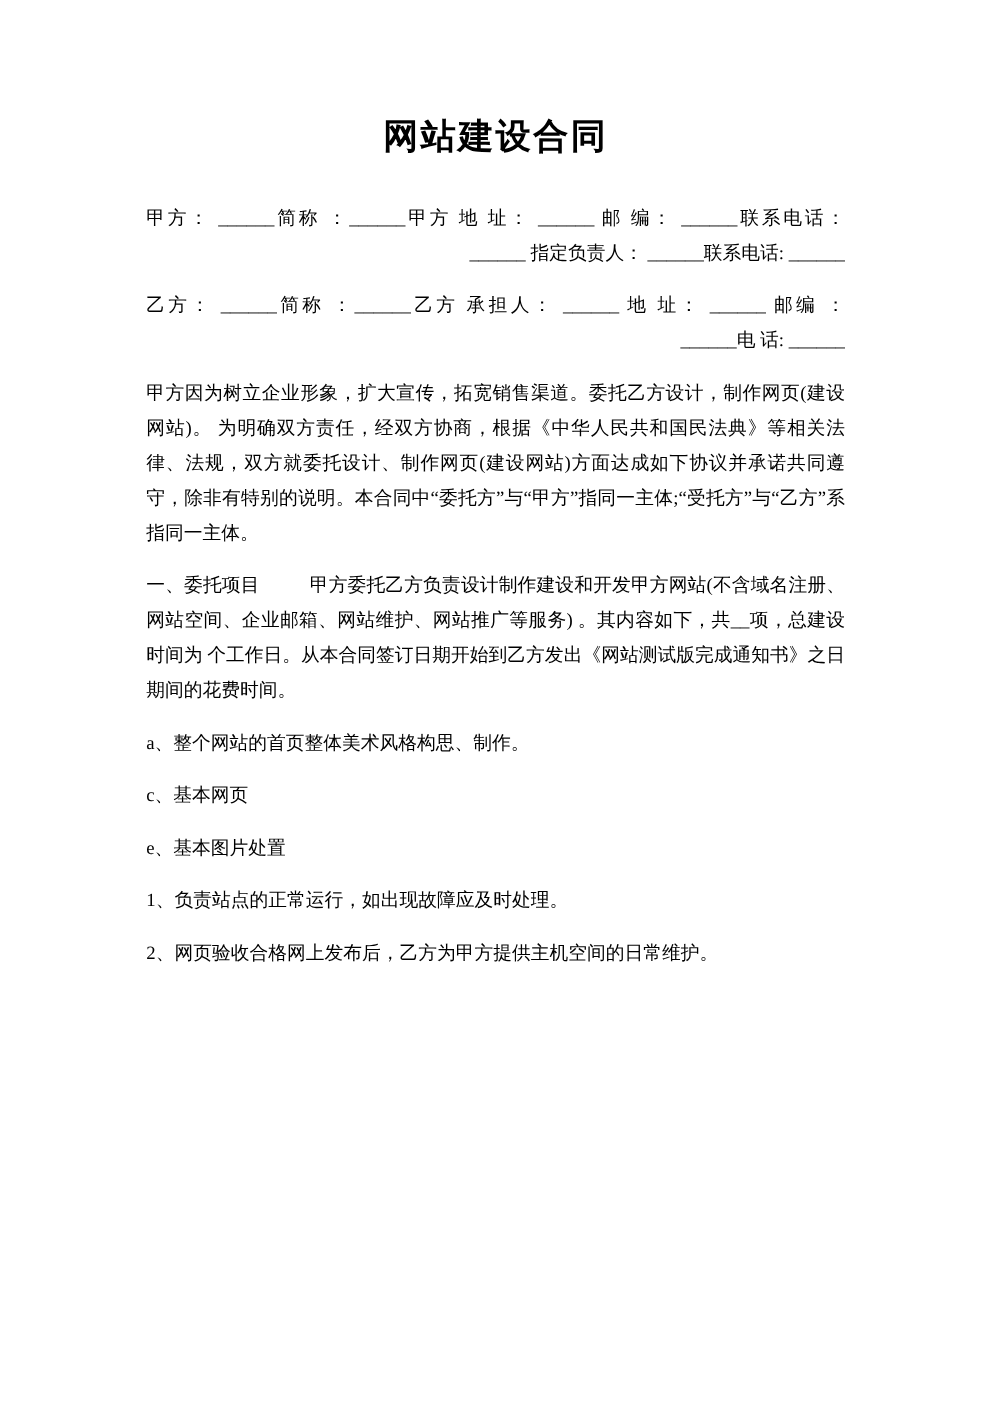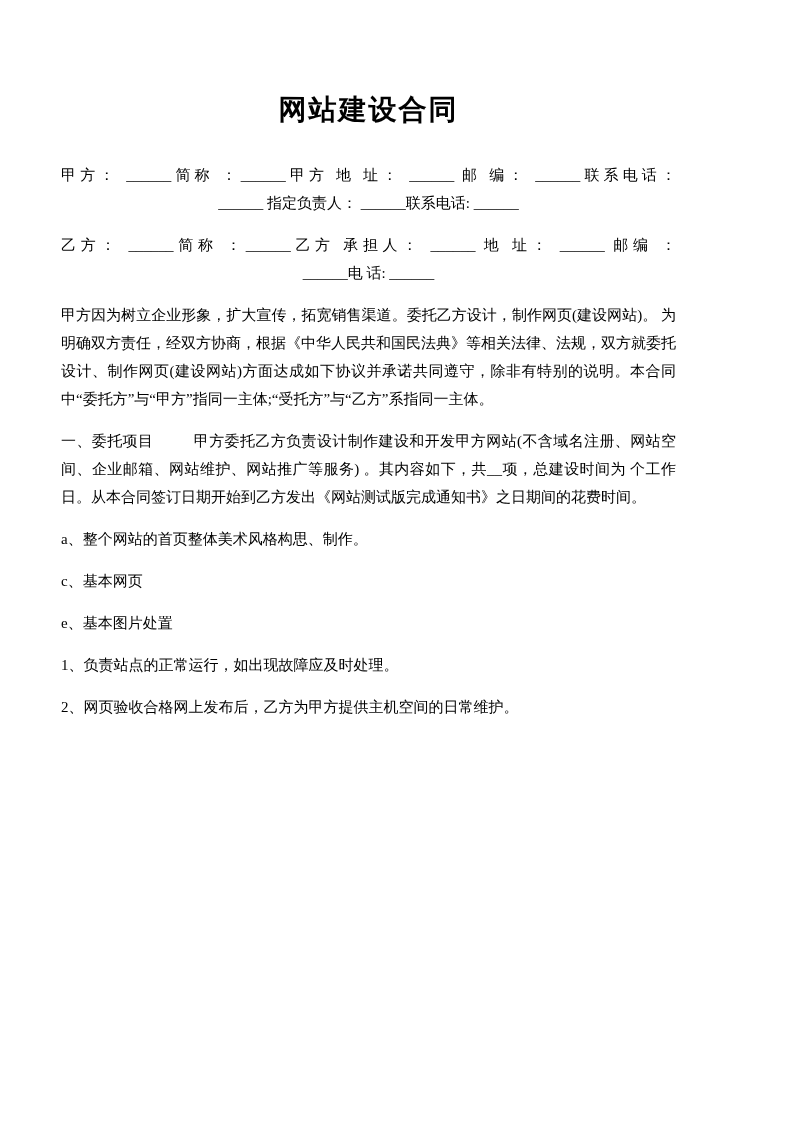--- a/index.html
+++ b/index.html
@@ -1,40 +1,40 @@
 <!DOCTYPE html>
 <html><head>
 <meta charset="utf-8">
 <style>
   html, body { margin: 0; padding: 0; background: #ffffff; }
   .page {
     width: 793px;
     height: 1122px;
     box-sizing: border-box;
-    padding: 90px 117px 0 61px;
+    padding: 90px 117px 0 117px;
     background: #ffffff;
     color: #000000;
     font-family: "Liberation Serif", "DejaVu Serif", serif;
     font-size: 15px;
     line-height: 28px;
     overflow: hidden;
   }
   .doc-title {
     font-size: 28px;
     line-height: 40px;
     font-weight: bold;
     letter-spacing: 2px;
     text-align: center;
     margin: 0 0 31px 0;
   }
   .para {
     margin: 0 0 14px 0;
     text-align: justify;
   }
-  .fill-line { text-align: center; }
+  .fill-line { text-align: right; }
   .stretch {
     text-align: justify;
     text-align-last: justify;
   }
   .tab { display: inline-block; width: 40px; }
   .checkbox { display: inline; }
 </style>
 </head>
 <body>
 

